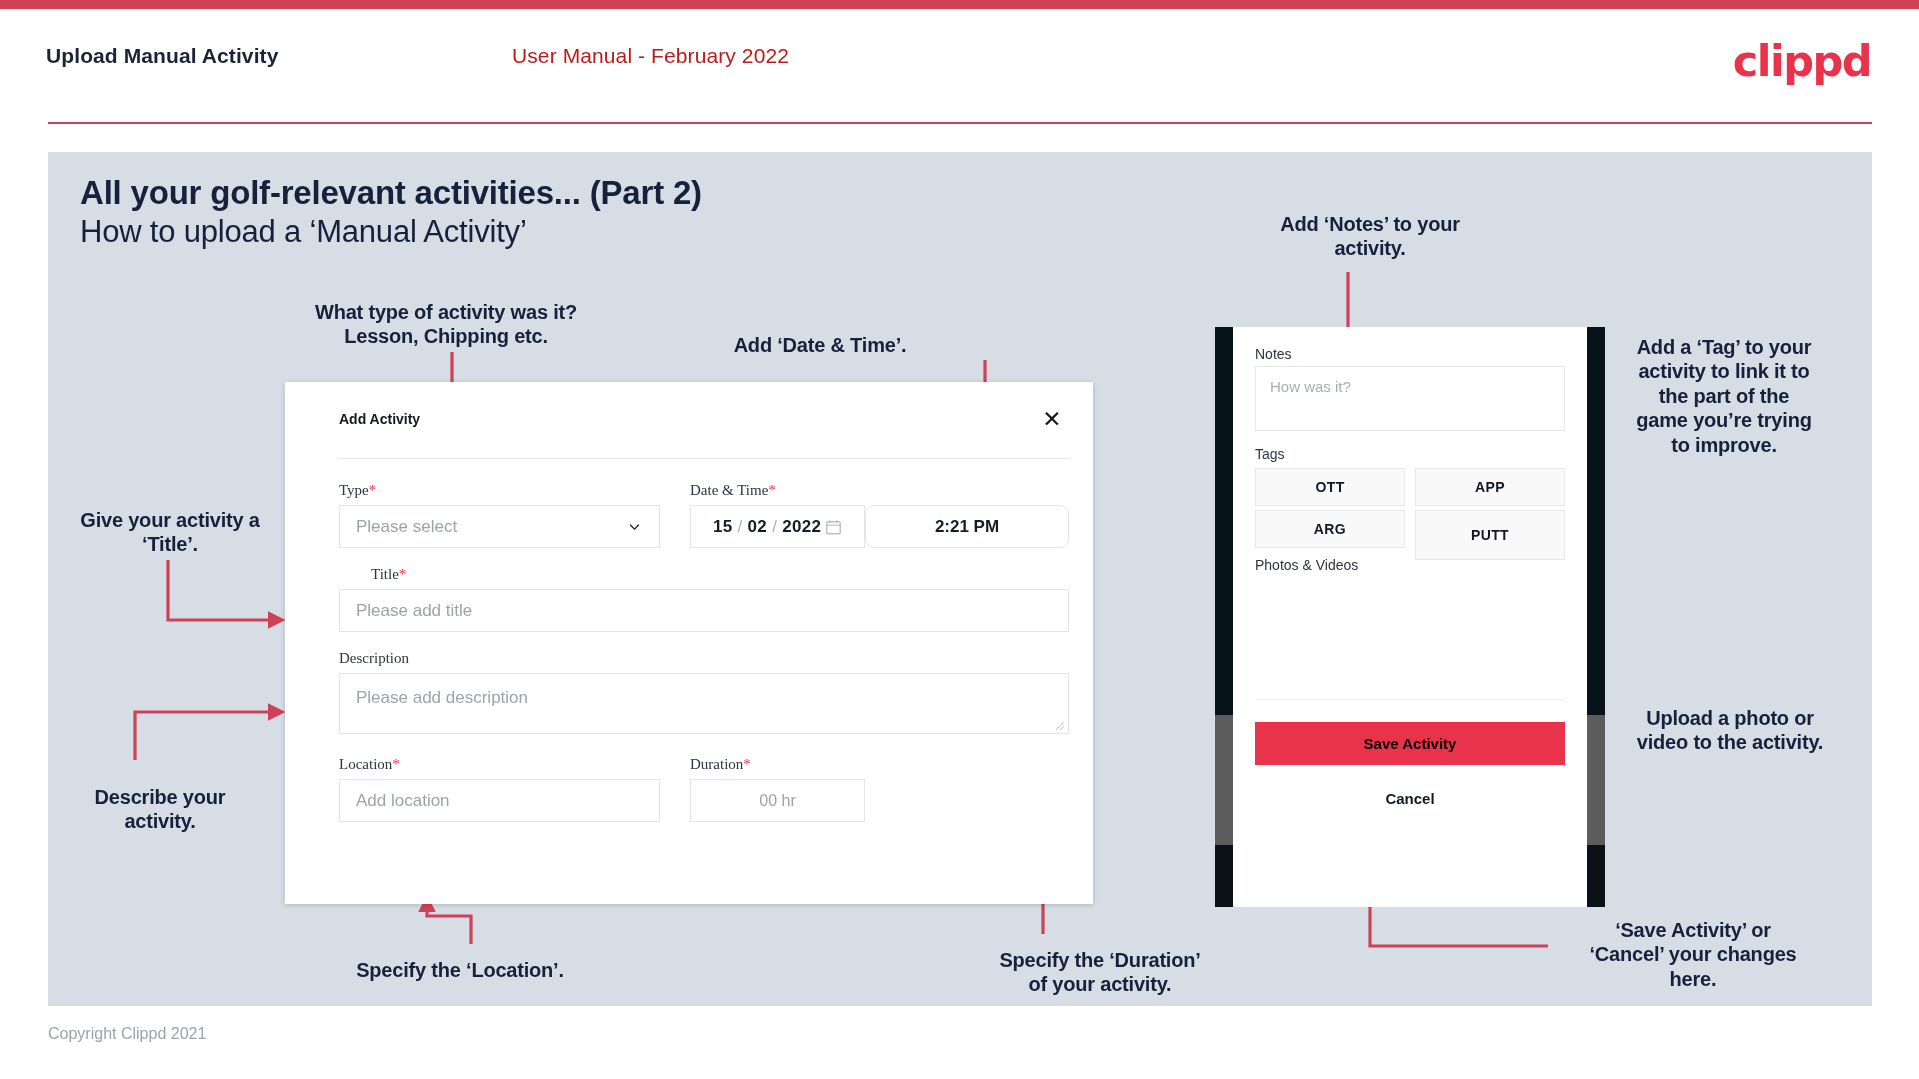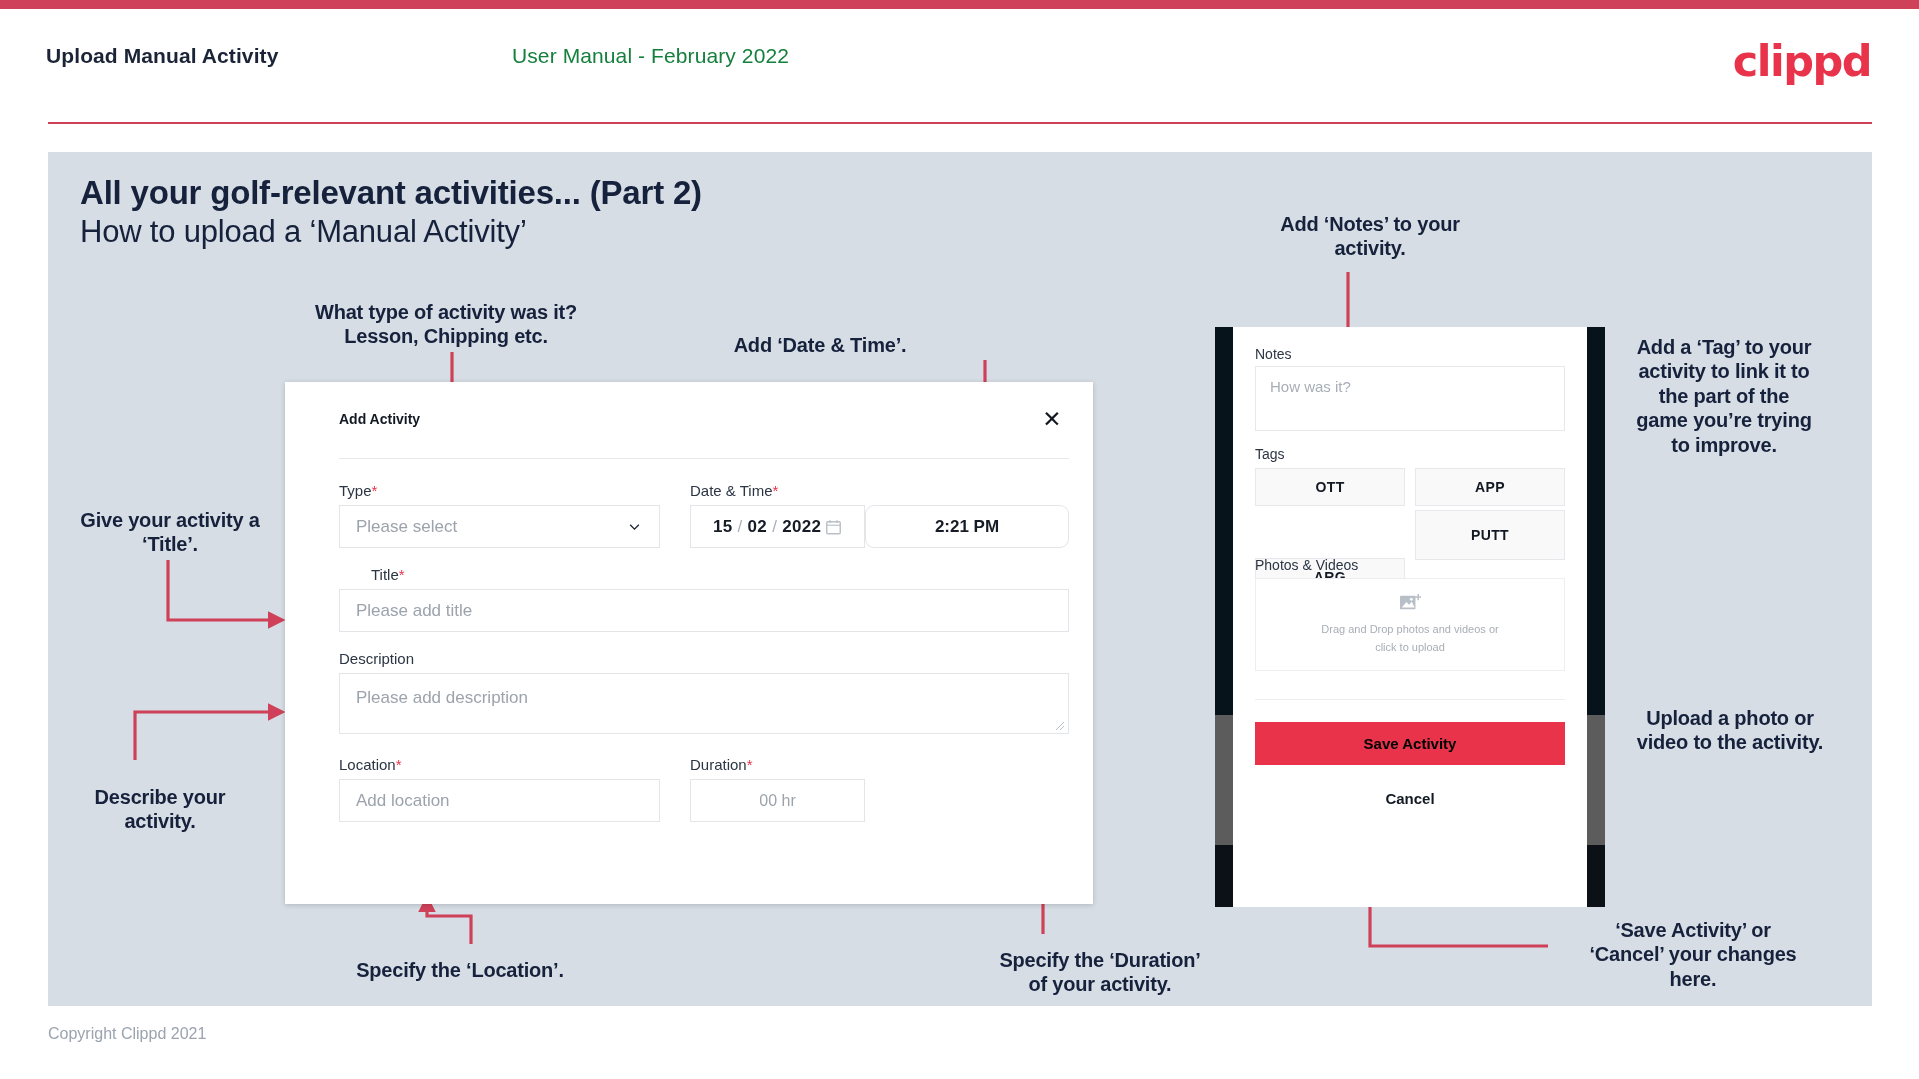--- a/index.html
+++ b/index.html
@@ -30,21 +30,21 @@
     font-size: 21px;
     font-weight: 600;
     color: #1b2436;
     letter-spacing: .1px;
   }
   .header-subtitle {
     position: absolute;
     left: 512px; top: 44px;
     font-size: 21px;
     font-weight: 400;
-    color: #15803d;
+    color: #b91c1c;
     letter-spacing: .1px;
   }
   .logo {
     position: absolute;
     right: 48px; top: 36px;
     font-size: 43px;
     font-weight: 700;
     color: #e8334a;
     letter-spacing: -1.5px;
     font-family: "DejaVu Sans", sans-serif;
@@ -138,20 +138,21 @@
     left: 54px; top: 76px;
     width: 730px; height: 1px;
     background: #e6e8ec;
   }
 
   .field-label {
     position: absolute;
     font-size: 15px;
     color: #2b3543;
     font-weight: 400;
+    font-family: Liberation Serif, serif;
   }
   .req { color: #e8334a; font-size: 15px; }
 
   .input-box {
     position: absolute;
     background: #ffffff;
     border: 1px solid #e3e5e9;
     box-sizing: border-box;
     display: flex;
     align-items: center;
@@ -453,36 +454,24 @@
   <div class="phone-screen">
 
     <div class="m-label" style="left:22px; top:19px;">Notes</div>
     <div class="m-box" style="left:22px; top:39px; width:310px; height:65px;">
       <div class="m-ph">How was it?</div>
     </div>
 
     <div class="m-label" style="left:22px; top:119px;">Tags</div>
     <div class="tag" style="left:22px; top:141px; width:150px; height:38px;">OTT</div>
     <div class="tag" style="left:182px; top:141px; width:150px; height:38px;">APP</div>
-    <div class="tag" style="left:22px; top:183px; width:150px; height:38px;margin-top:48px;">ARG</div>
+    <div class="tag" style="left:22px; top:183px; width:150px; height:38px;">ARG</div>
     <div class="tag" style="left:182px; top:183px; width:150px; height:50px;">PUTT</div>
 
     <div class="m-label" style="left:22px; top:230px;">Photos &amp; Videos</div>
-    <div class="dropzone" style="left:22px; top:251px; width:310px; height:93px;">
-      <svg width="22" height="20" viewBox="0 0 24 22">
-        <rect x="1" y="3" width="17" height="15" rx="1" fill="#b9bfc7"></rect>
-        <path d="M3 16 L8 10 L11 13 L14 9.5 L17 16 Z" fill="#ffffff"></path>
-        <circle cx="13.5" cy="7" r="1.6" fill="#ffffff"></circle>
-        <path d="M21 1 L21 8 M17.5 4.5 L24.5 4.5" stroke="#b9bfc7" stroke-width="1.6" fill="none"></path>
-      </svg>
-      <div class="dz-text">
-        <div>Drag and Drop photos and videos or</div>
-        <div>click to upload</div>
-      </div>
-    </div>
 
     <div class="m-divider" style="left:22px; top:372px; width:310px;"></div>
 
     <div class="save-btn" style="left:22px; top:395px; width:310px; height:43px;">Save Activity</div>
     <div class="cancel-btn" style="left:22px; top:455px; width:310px; height:32px;">Cancel</div>
   </div>
 </div>
 
 <div class="footer">Copyright Clippd 2021</div>
 

